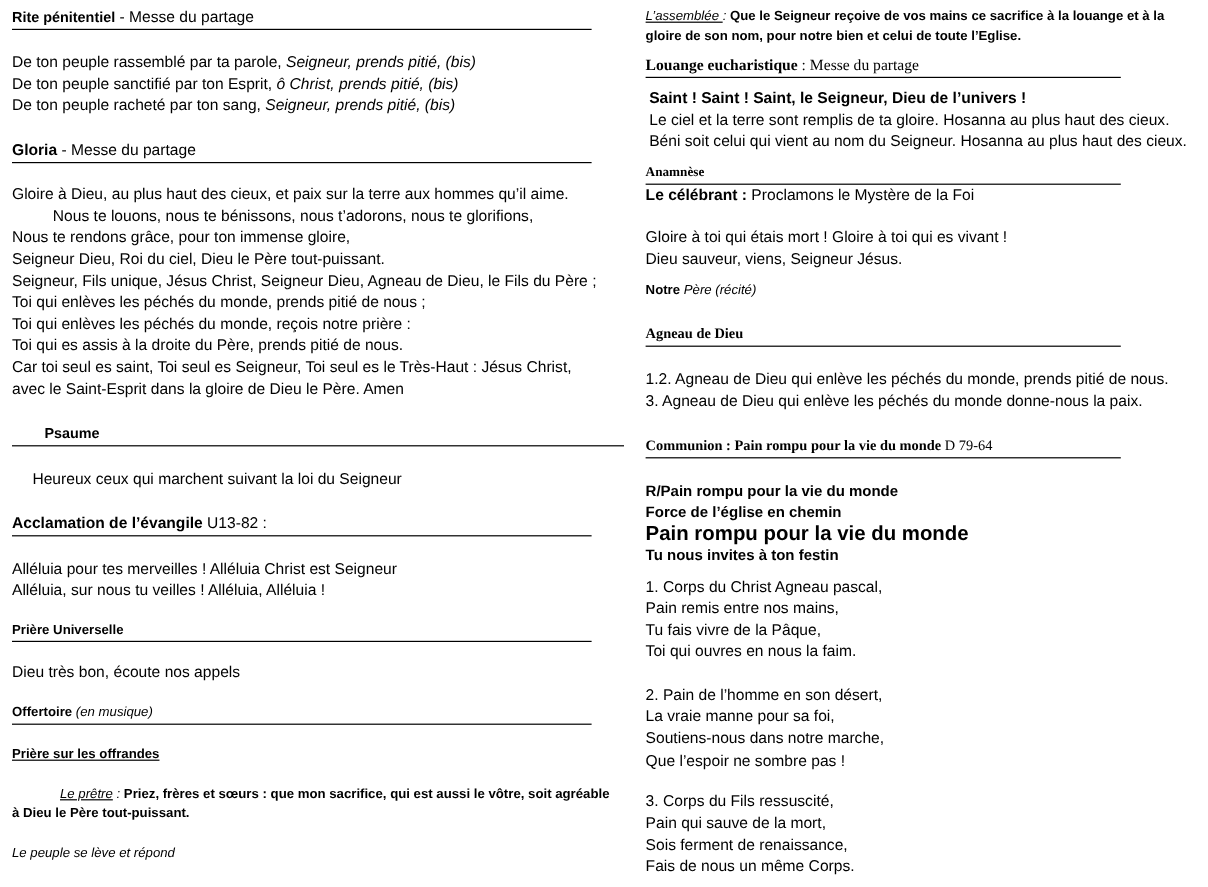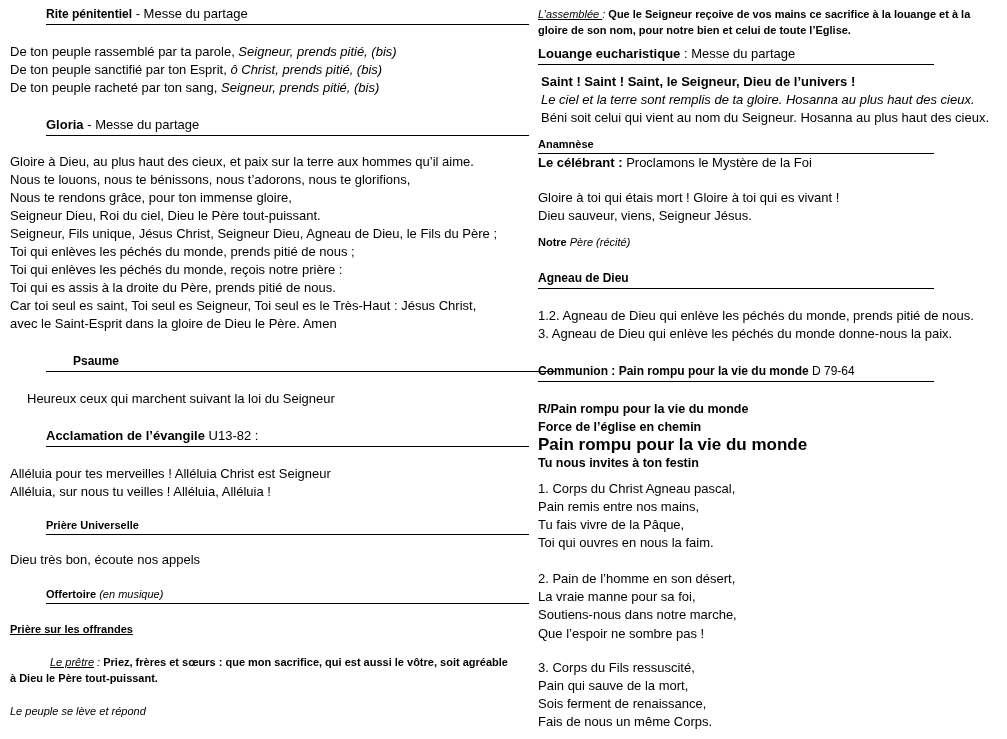--- a/index.html
+++ b/index.html
@@ -5,43 +5,43 @@
   html, body { margin:0; padding:0; background:#ffffff; }
   body { width:1007px; height:739px; position:relative; overflow:hidden;
          font-family:"Liberation Sans", "DejaVu Sans", sans-serif; color:#000; }
   .col { position:absolute; top:0; }
   .left { left:10px; width:483px; }
   .right { left:538px; width:469px; }
   .abs { position:absolute; left:0; white-space:nowrap; }
   .t { font-size:13px; line-height:18px; }
   .s { font-size:11px; line-height:16px; }
   .head { border-bottom:1.3px solid #000; width:100%; padding-bottom:1px; }
-  .headL { width:483px;margin-left:36px; }
-  .headR { width:396px; }
+  .headL { width:483px; }
+  .headR { width:396px;font-family:Liberation Serif, serif; }
   b, .b { font-weight:bold; }
   i, .i { font-style:italic; }
   .u { text-decoration:underline; }
 </style>
 </head>
 <body>
 
 <div class="col left">
 
   <div class="abs t head headL" style="top:5px;">
     <span class="b" style="font-size:12px;">Rite pénitentiel</span><span> - Messe du partage</span>
   </div>
   <div class="abs t" style="top:43px;"><span>De ton peuple rassemblé par ta parole, </span><i>Seigneur, prends pitié, (bis)</i></div>
   <div class="abs t" style="top:61px;"><span>De ton peuple sanctifié par ton Esprit, </span><i>ô Christ, prends pitié, (bis)</i></div>
   <div class="abs t" style="top:79px;"><span>De ton peuple racheté par ton sang, </span><i>Seigneur, prends pitié, (bis)</i></div>
 
   <div class="abs t head headL" style="top:116px;">
     <span class="b">Gloria</span><span>  -  Messe du partage</span>
   </div>
   <div class="abs t" style="top:153px;">Gloire à Dieu, au plus haut des cieux, et paix sur la terre aux hommes qu’il aime.</div>
-  <div class="abs t" style="top:171px;">Nous te louons, nous te bénissons, nous t’adorons, nous te glorifions,</div>
+  <div class="abs t" style="top:171px;margin-left:34px;">Nous te louons, nous te bénissons, nous t’adorons, nous te glorifions,</div>
   <div class="abs t" style="top:189px;">Nous te rendons grâce, pour ton immense gloire,</div>
   <div class="abs t" style="top:207px;">Seigneur Dieu, Roi du ciel, Dieu le Père tout-puissant.</div>
   <div class="abs t" style="top:225px;">Seigneur, Fils unique, Jésus Christ, Seigneur Dieu, Agneau de Dieu, le Fils du Père ;</div>
   <div class="abs t" style="top:243px;">Toi qui enlèves les péchés du monde, prends pitié de nous ;</div>
   <div class="abs t" style="top:261px;">Toi qui enlèves les péchés du monde, reçois notre prière :</div>
   <div class="abs t" style="top:279px;"> Toi qui es assis à la droite du Père, prends pitié de nous.</div>
   <div class="abs t" style="top:297px;">Car toi seul es saint, Toi seul es Seigneur, Toi seul es le Très-Haut : Jésus Christ,</div>
   <div class="abs t" style="top:315px;">avec le Saint-Esprit dans la gloire de Dieu le Père. Amen</div>
 
   <div class="abs t head headL b" style="top:352px; font-size:12px;padding-left:27px;">Psaume</div>
@@ -72,21 +72,21 @@
 
   <div class="abs s" style="top:6px;">
     <i class="u">L’assemblée </i><i>: </i><b>Que le Seigneur reçoive de vos mains ce sacrifice à la louange et à la</b>
   </div>
   <div class="abs s b" style="top:22px;">gloire de son nom, pour notre bien et celui de toute l’Eglise.</div>
 
   <div class="abs t head headR" style="top:45px;">
     <span class="b">Louange eucharistique</span><span> : Messe du partage</span>
   </div>
   <div class="abs t b" style="top:73px; left:3px;">Saint ! Saint ! Saint, le Seigneur, Dieu de l’univers !</div>
-  <div class="abs t" style="top:91px; left:3px;font-style:italic;">Le ciel et la terre sont remplis de ta gloire. Hosanna au plus haut des cieux.</div>
+  <div class="abs t" style="top:91px; left:3px;">Le ciel et la terre sont remplis de ta gloire. Hosanna au plus haut des cieux.</div>
   <div class="abs t" style="top:109px; left:3px;">Béni soit celui qui vient au nom du Seigneur. Hosanna au plus haut des cieux.</div>
 
   <div class="abs s head headR b" style="top:136px;">Anamnèse</div>
   <div class="abs t" style="top:154px;">
     <b>Le célébrant :</b><span> Proclamons le Mystère de la Foi</span>
   </div>
   <div class="abs t" style="top:189px;">Gloire à toi qui étais mort ! Gloire à toi qui es vivant !</div>
   <div class="abs t" style="top:207px;">Dieu sauveur, viens, Seigneur Jésus.</div>
 
   <div class="abs s" style="top:234px;">

